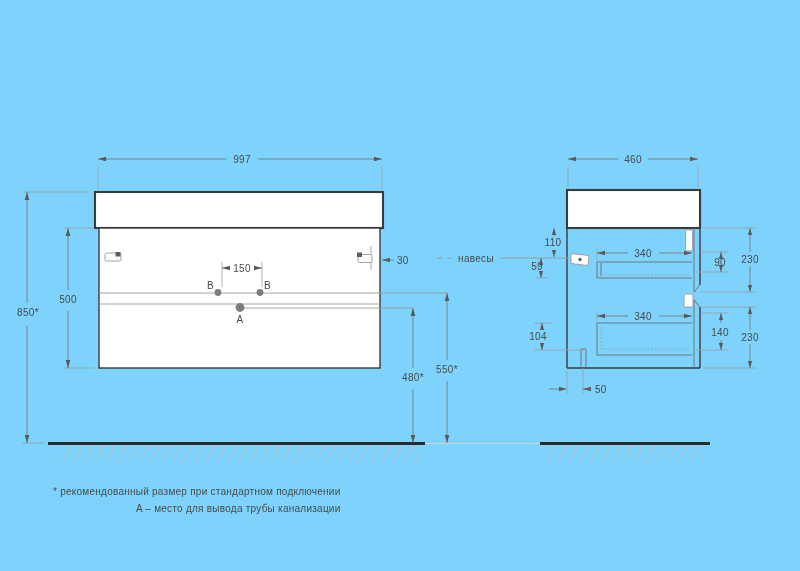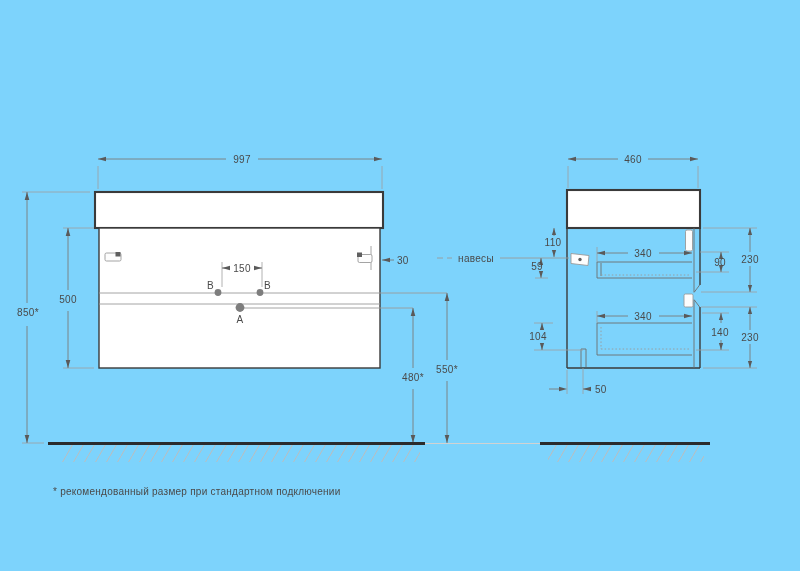--- a/index.html
+++ b/index.html
@@ -283,14 +283,15 @@
     <line class="conn" x1="425" y1="443.5" x2="540" y2="443.5"></line>
     <line class="floor" x1="540" y1="443.5" x2="710" y2="443.5"></line>
     <rect x="62" y="445" width="358" height="17" fill="url(#hatch)"></rect>
     <rect x="548" y="445" width="156" height="17" fill="url(#hatch)"></rect>
   </g>
 </svg>
 
 
 <div class="footnotes">
   <div>* рекомендованный размер при стандартном подключении</div>
+  <div>A – место для вывода трубы канализации</div>
 </div>
 </div>
 
 </body></html>

